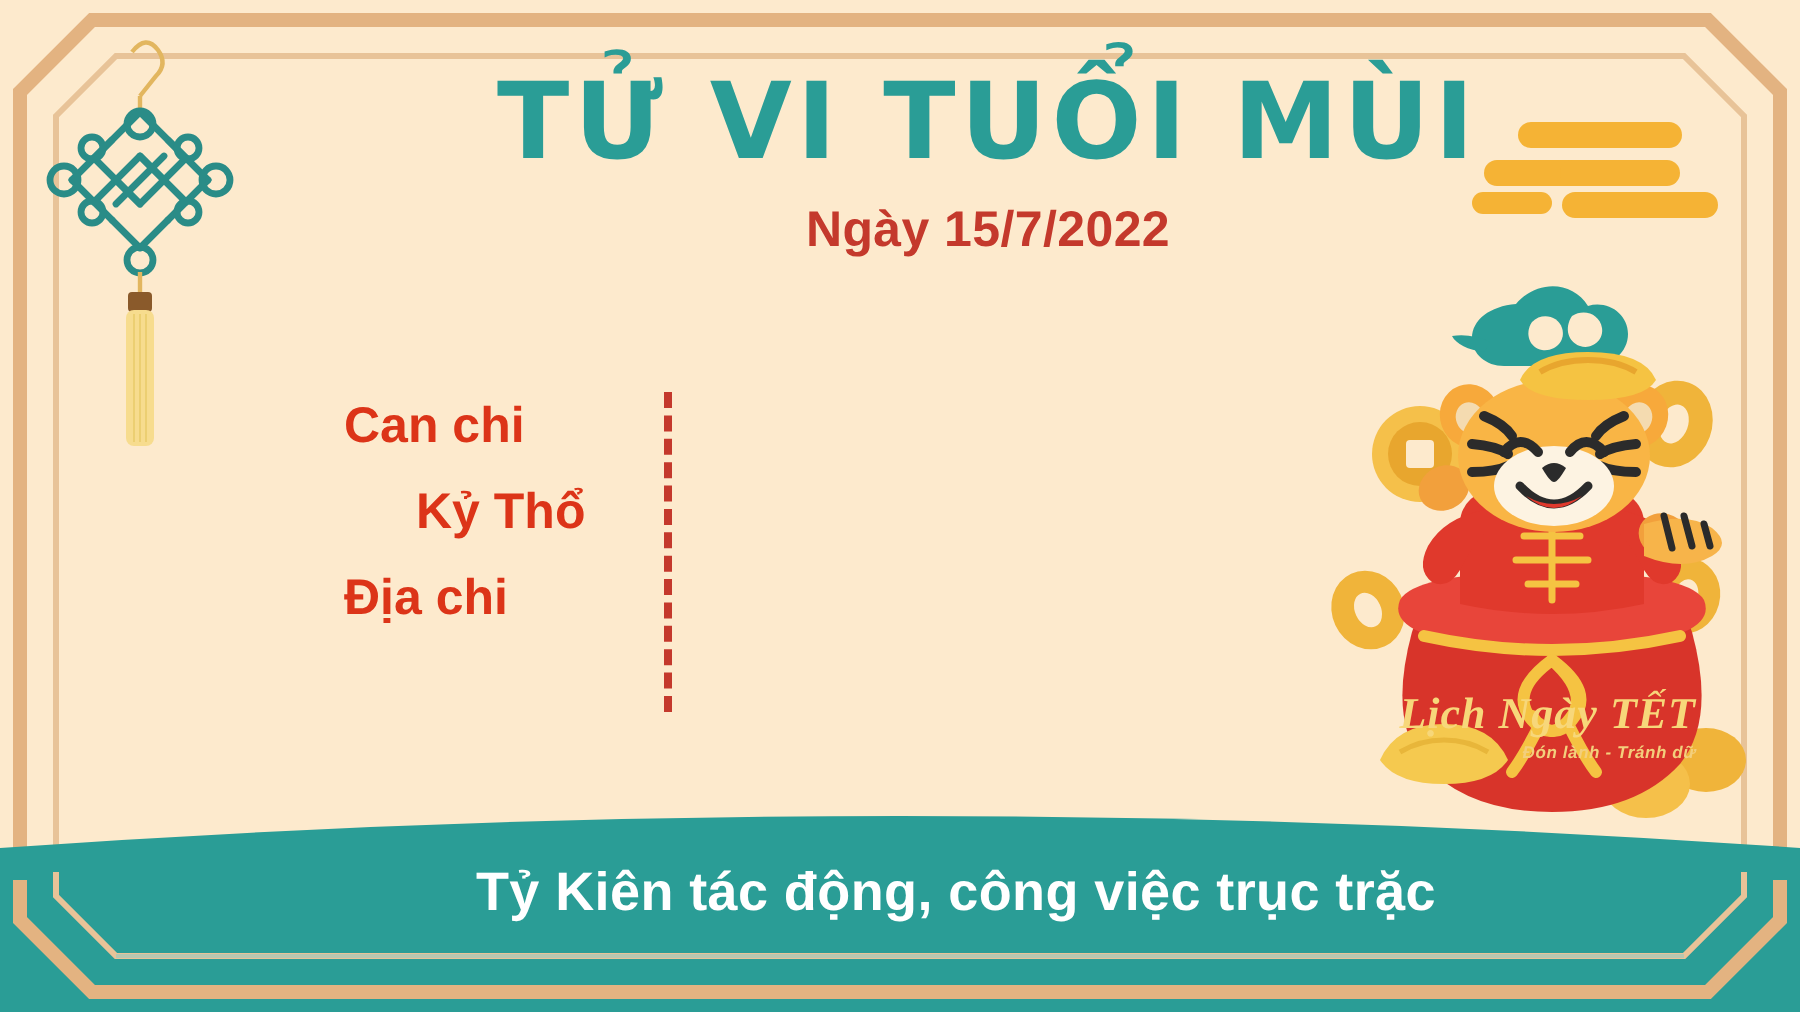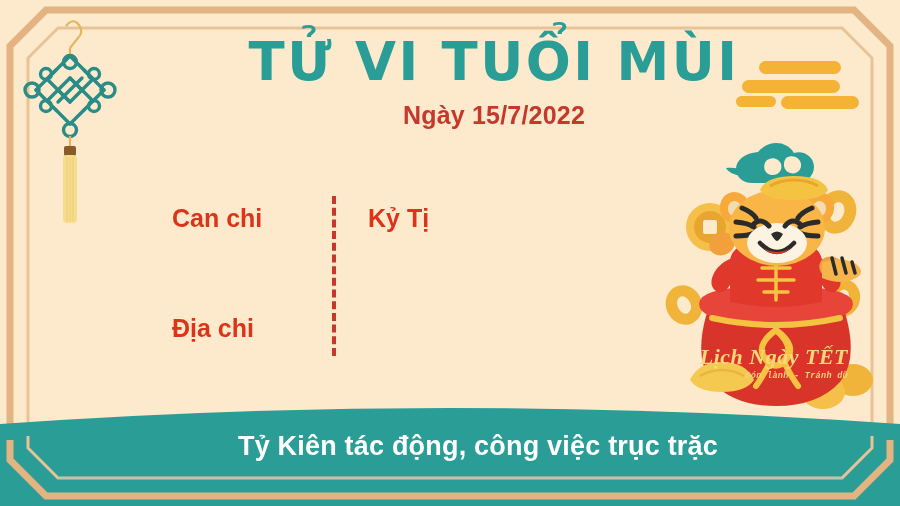--- a/index.html
+++ b/index.html
@@ -73,23 +73,22 @@
   
   .info-table {
     position: absolute;
     left: 172px;
     top: 192px;
     width: 360px;
     z-index: 8;
   }
   .info-row {
     display: flex;
-    align-items: flex-start;
+    align-items: center;
     height: 43px;
-    margin-top: 12px;
   }
   .info-label,
   .info-value {
     color: #dc3418;
     font-size: 25px;
     font-weight: 700;
     font-family: "Liberation Sans", sans-serif;
     white-space: nowrap;
   }
   .info-label { width: 160px; }
@@ -139,21 +138,21 @@
     font-family: "Liberation Serif", serif;
     line-height: 1;
   }
   .wm-tag {
     margin-top: 3px;
     font-size: 8.5px;
     font-style: italic;
     font-weight: 700;
     color: #f3cf7c;
     letter-spacing: .3px;
-    font-family: Liberation Mono, monospace;
+    font-family: Liberation Sans, sans-serif;
   }
 </style>
 </head>
 <body>
 
 <div class="card">
 
   <svg class="frame-svg" viewBox="0 0 900 506">
 
     <path d="M 10 46 L 46 10 L 854 10 L 890 46 L 890 460 L 854 496 L 46 496 L 10 460 Z" fill="none" stroke="#e3b381" stroke-width="7"></path>
@@ -304,23 +303,23 @@
 
   <div class="header">
     <h1 class="title">TỬ VI TUỔI MÙI</h1>
     <div class="subtitle">Ngày 15/7/2022</div>
   </div>
 
   <div class="divider"></div>
   <div class="info-table">
     <div class="info-row">
       <span class="info-label">Can chi</span>
-      <span class="info-value">Kỷ Tị</span>
     </div>
     <div class="info-row">
+      <span class="info-value">Kỷ Thổ</span>
     </div>
     <div class="info-row">
       <span class="info-label">Địa chi</span>
     </div>
   </div>
 
   <div class="watermark">
     <div class="wm-name">Lịch Ngày TẾT</div>
     <div class="wm-tag">Đón lành - Tránh dữ</div>
   </div>

